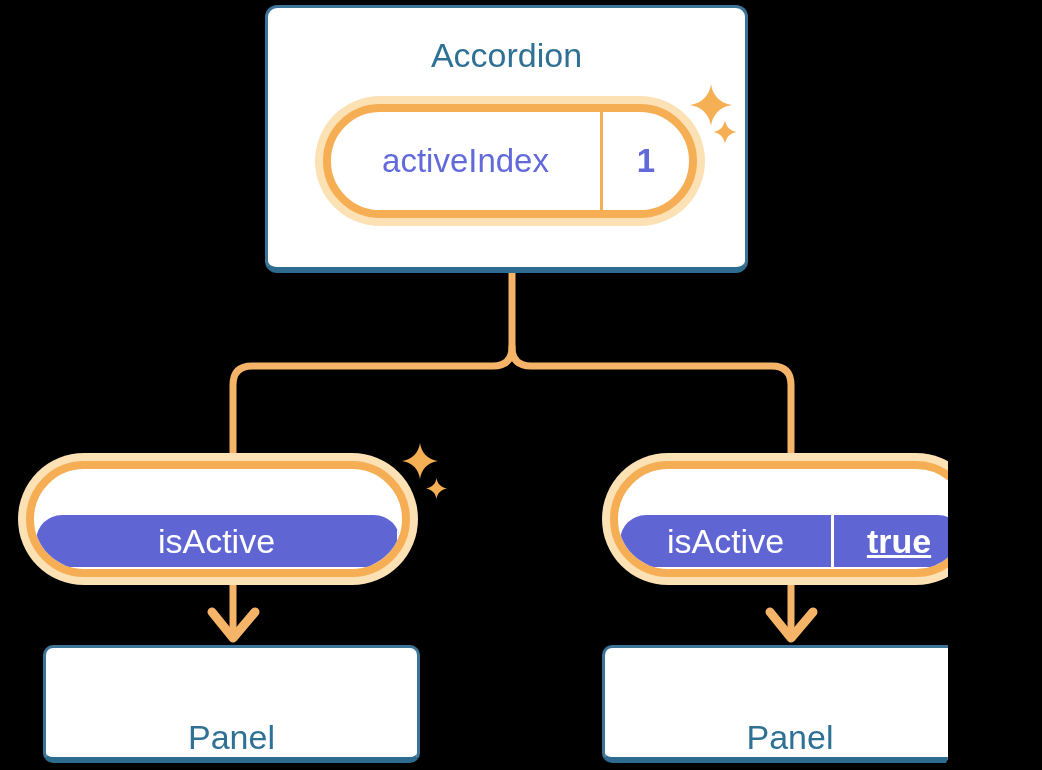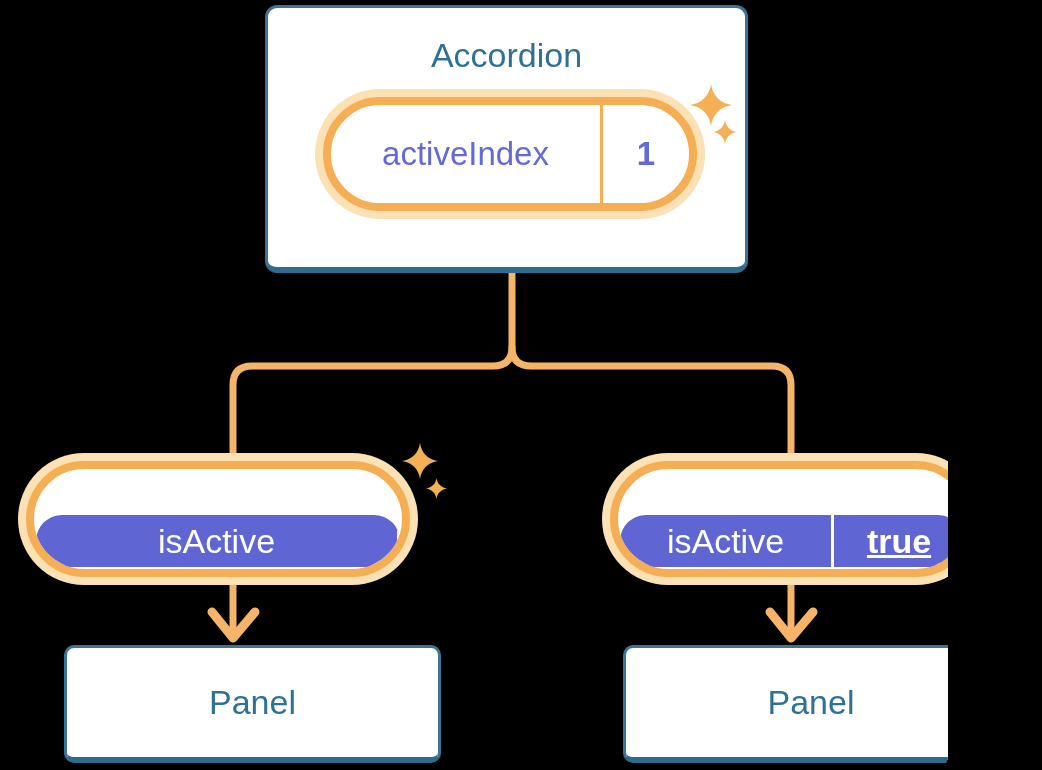--- a/index.html
+++ b/index.html
@@ -61,21 +61,21 @@
   }
   .pill-ring {
     box-sizing: border-box;
     height: 100%;
     border: 8px solid var(--orange);
     border-radius: 999px;
     background: #fff;
     display: flex;
     overflow: hidden;
   }
-  .state-pill { left: 315px; top: 89px; width: 390px; height: 130px; }
+  .state-pill { left: 315px; top: 96px; width: 390px; height: 130px; }
   .cell { display: flex; align-items: center; justify-content: center; }
   .state-pill .pill-label { flex: 1; font-size: 33px; color: var(--purple-text); }
   .state-pill .pill-divider { width: 3px; background: var(--orange); }
   .state-pill .pill-value { width: 86px; font-size: 33px; font-weight: 700; color: var(--purple-text); }
 
   .prop-pill .pill-ring { padding: 2px; }
   .pill-fill {
     flex: 1;
     display: flex;
     background: var(--purple);
@@ -86,27 +86,26 @@
   .prop-pill-left  { left: 18px;  top: 453px; width: 400px; height: 132px; }
   .prop-pill-right { left: 602px; top: 453px; width: 380px; height: 132px; }
   .prop-pill .pill-label { flex: 1; font-size: 34px; color: #fff; }
   .prop-pill .pill-divider { width: 3px; background: #fff; }
   .prop-pill .pill-value { font-size: 34px; font-weight: 700; color: #fff; }
   .prop-pill-left  .pill-value { width: 150px; }
   .prop-pill-right .pill-value { width: 130px; text-decoration: underline; }
 
   .panel-node {
     display: flex;
-    align-items: center;
+    align-items: flex-end;
     justify-content: center;
     border-radius: 10px;
     font-size: 34px;
     font-weight: 500;
     color: var(--blue-text);
-    margin-left: 21px;
   }
   .panel-left  { left: 43px;  top: 645px; width: 377px; height: 118px; }
   .panel-right { left: 602px; top: 645px; width: 376px; height: 118px; }
 
   .sparkle { position: absolute; z-index: 4; }
   .sparkle path { fill: var(--sparkle); }
 </style>
 </head>
 <body>
 

